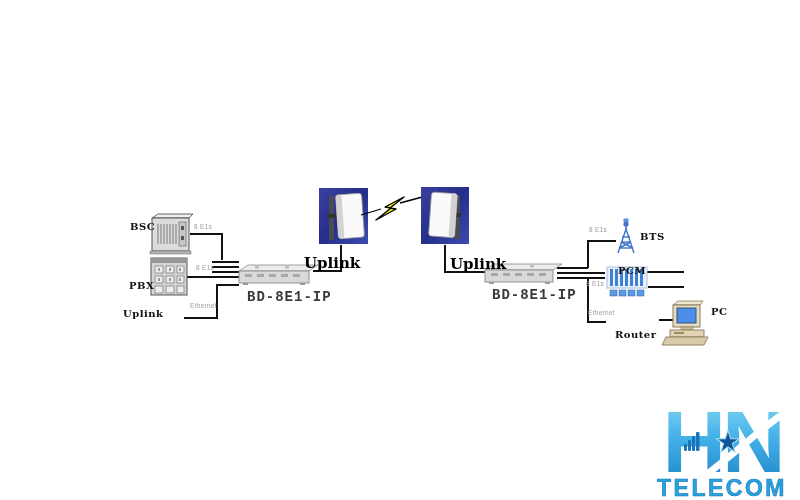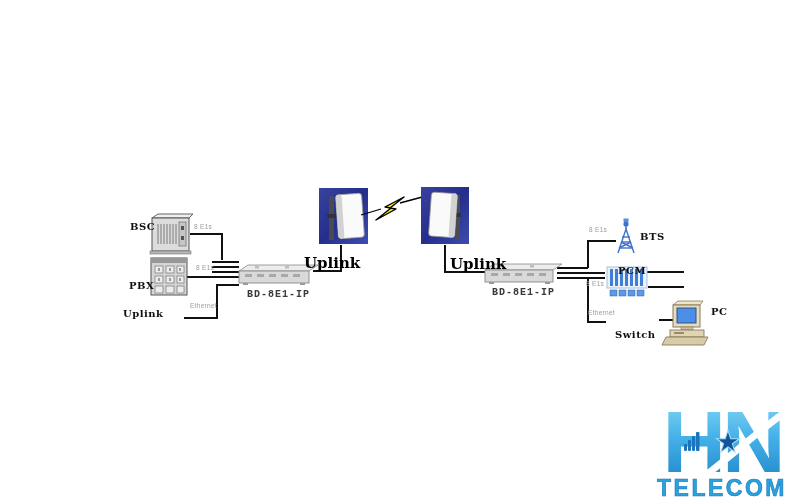--- a/index.html
+++ b/index.html
@@ -7,21 +7,21 @@
     position:relative;width:800px;height:500px;background:#ffffff;overflow:hidden;
     font-family:"Liberation Sans",sans-serif;
   }
   #diagram-svg{position:absolute;left:0;top:0;}
   .lbl{position:absolute;white-space:nowrap;line-height:1;}
   .node-lbl{
     font-family:"DejaVu Serif",serif;font-weight:bold;font-size:10px;color:#101010;
     letter-spacing:0.5px;
   }
   .dev-lbl{
-    font-family:"Liberation Mono",monospace;font-weight:bold;font-size:10px;color:#3a3a3a;
+    font-family:"Liberation Mono",monospace;font-weight:bold;font-size:14px;color:#3a3a3a;
     letter-spacing:1px;
   }
   .uplink-lbl{
     font-family:"DejaVu Serif",serif;font-weight:bold;font-size:15px;color:#000;
   }
   .link-lbl{
     font-family:"Liberation Sans",sans-serif;font-size:6.5px;color:#9a9a9a;letter-spacing:0.3px;
   }
 </style>
 </head>
@@ -233,17 +233,17 @@
   <div class="lbl uplink-lbl" style="left:450px;top:257px">Uplink</div>
   <div class="lbl dev-lbl" style="left:492px;top:288px">BD-8E1-IP</div>
 
   <div class="lbl link-lbl" style="left:589px;top:227px">8 E1s</div>
   <div class="lbl node-lbl" style="left:640px;top:232px">BTS</div>
 
   <div class="lbl node-lbl" style="left:618px;top:266px">PCM</div>
   <div class="lbl link-lbl" style="left:586px;top:281px">8 E1s</div>
 
   <div class="lbl link-lbl" style="left:588px;top:310px">Ethernet</div>
-  <div class="lbl node-lbl" style="left:615px;top:330px">Switch</div>
+  <div class="lbl node-lbl" style="left:615px;top:330px">Router</div>
 
   <div class="lbl node-lbl" style="left:711px;top:307px">PC</div>
 
 </div>
 
 </body></html>

